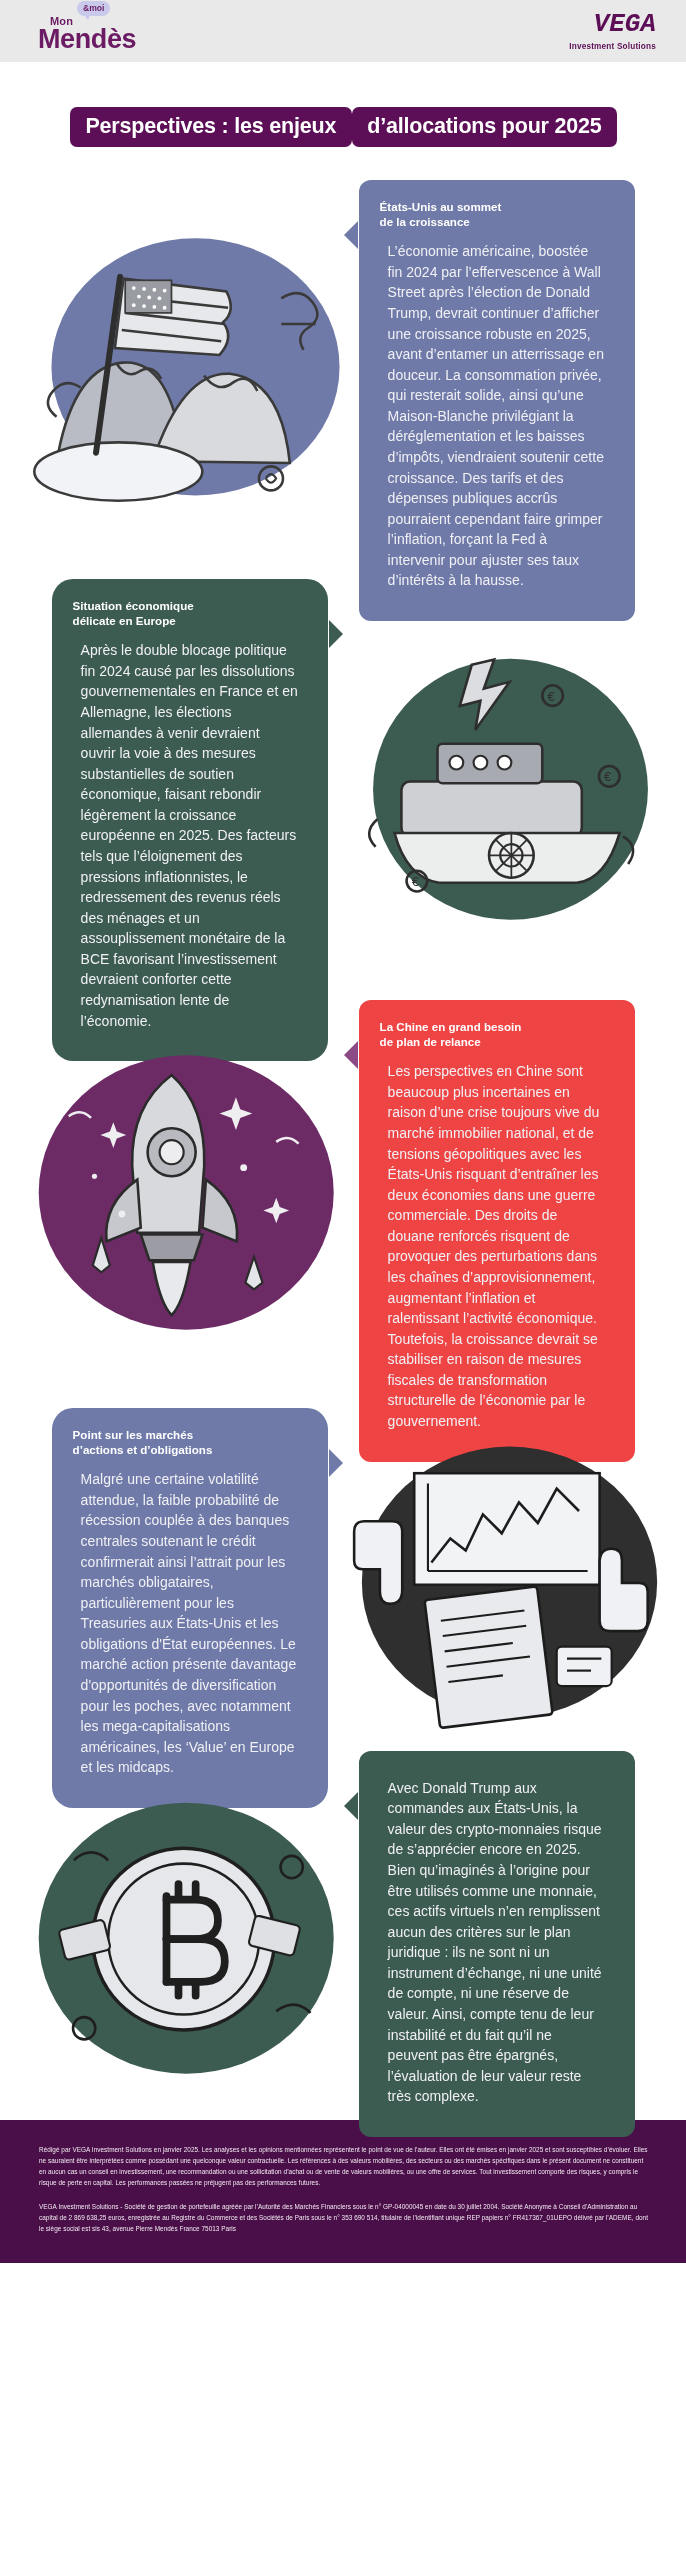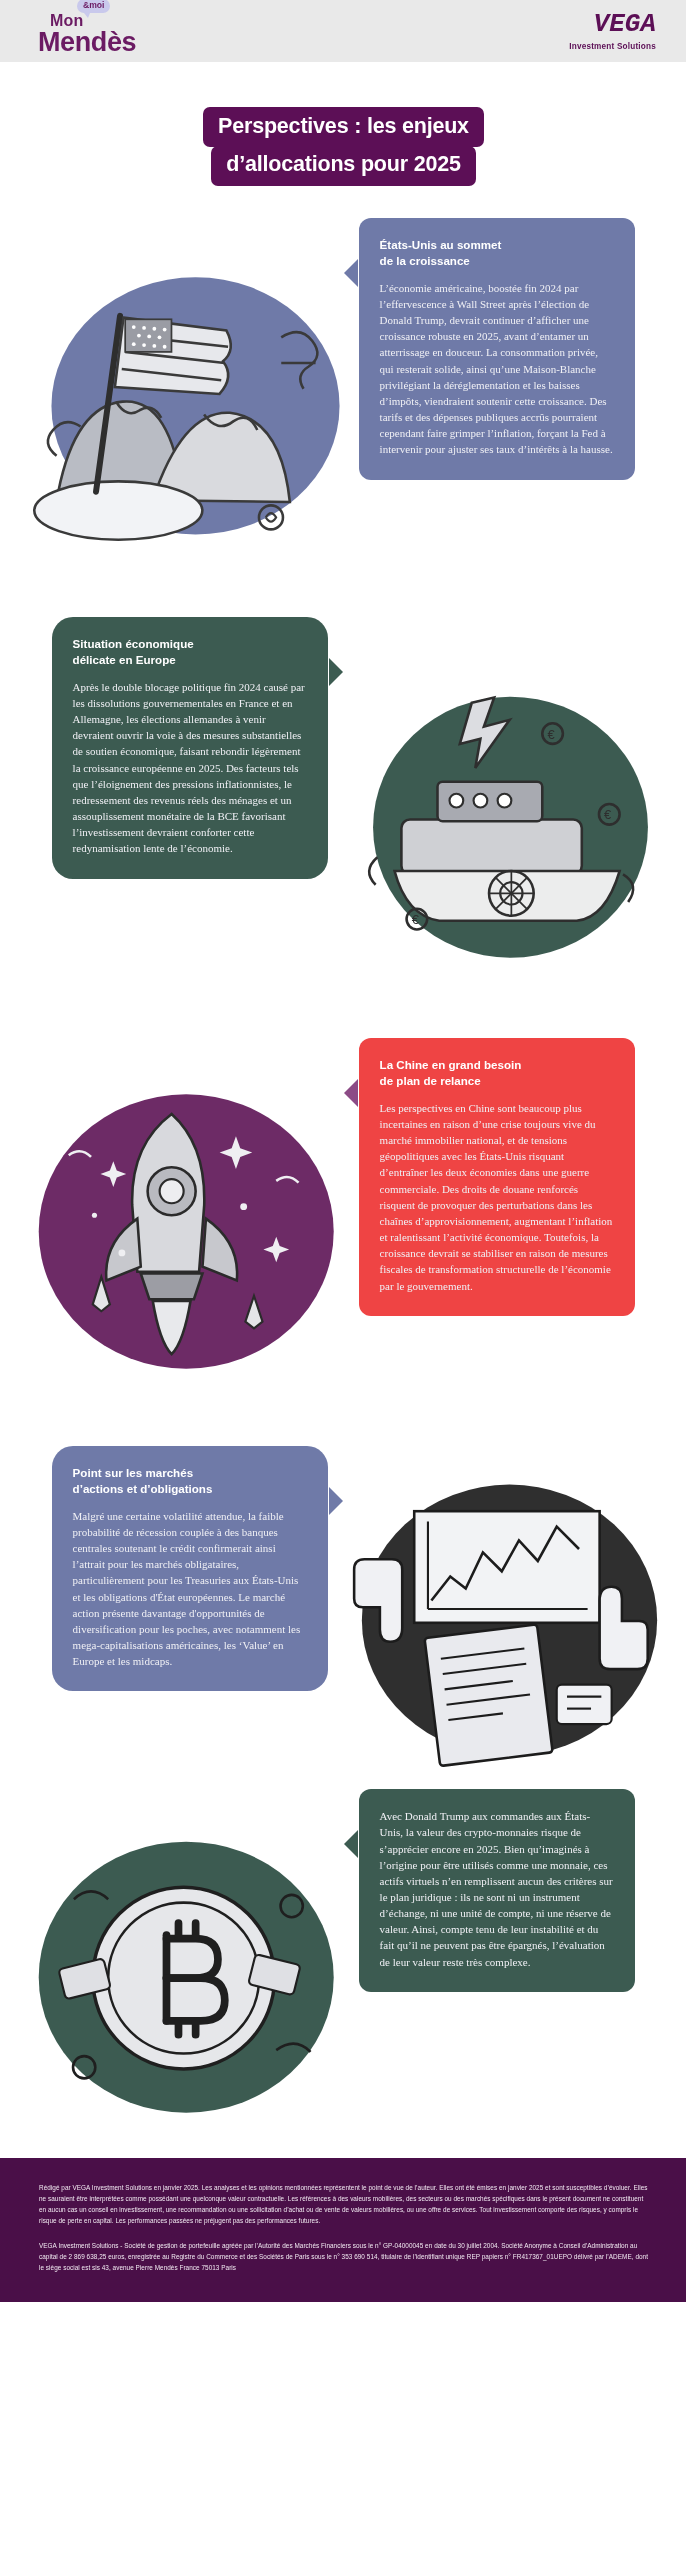--- a/index.html
+++ b/index.html
@@ -18,21 +18,21 @@
   .header {
     height: 62px;
     background: #e9e9e9;
     display: flex;
     align-items: center;
     justify-content: space-between;
     padding: 0 31px 0 38px;
   }
   .logo-mon-epargne { position: relative; line-height: 1; padding-top: 5.2px; }
   .me-mon {
-    font-size: 16px; font-weight: 700; color: #6b1b63;
+    font-size: 11px; font-weight: 700; color: #6b1b63;
     letter-spacing: 0.2px; position: relative; left: 12px; top: 1.7px;
   }
   .me-bubble {
     position: absolute; left: 39px; top: -7.7px;
     background: #c9c9ec; color: #6b1b63;
     font-size: 8.6px; font-weight: 700;
     padding: 2.6px 6px 3.4px; border-radius: 7.7px;
   }
   .me-bubble:after {
     content: ""; position: absolute; left: 6.9px; bottom: -4.3px;
@@ -49,21 +49,21 @@
     letter-spacing: 0px; font-style: italic;
     font-family: Liberation Mono, monospace;
   }
   .vega-sub {
     font-size: 8.2px; font-weight: 700; color: #5c0f56;
     letter-spacing: 0.2px; margin-top: 6px;
   }
 
   
   .title-wrap { padding: 45px 0 34px; display: flex; justify-content: center; }
-  .title-lines { display: flex; flex-direction: column; align-items: center; gap: 0; }
+  .title-lines { display: flex; align-items: center; gap: 0; }
   .title-line {
     background: #5c0f56; color: #ffffff;
     font-size: 21.5px; font-weight: 700; line-height: 1.08;
     padding: 7.7px 15.5px 9.4px; border-radius: 6.9px;
     white-space: nowrap; letter-spacing: -0.2px;
     margin-bottom: -1.7px;
   }
 
   
   .row { position: relative; width: 687px; }
@@ -75,24 +75,23 @@
     border-radius: 12px;
     padding: 19px 22px 22px 20.6px;
     color: #ffffff;
   }
   .card h3 {
     margin: 0 0 12px 0;
     font-size: 11.6px; font-weight: 700; line-height: 1.32;
     color: #ffffff;
   }
   .card p {
-    margin: 0;
-    font-size: 11px; line-height: 1.47;
+    margin: 8px;
+    font-size: 14px; line-height: 1.47;
     color: #f0f0f5;
-    font-family: Liberation Serif, serif;
   }
   
   .card .notch {
     position: absolute; top: 41px; width: 0; height: 0;
     border-top: 14.6px solid transparent;
     border-bottom: 14.6px solid transparent;
   }
   .card.right { margin-left: 359px; }
   .card.left  { margin-left: 52px; border-radius: 21px; }
   .card.right .notch { left: -14.6px; border-right: 14.6px solid currentColor; }

